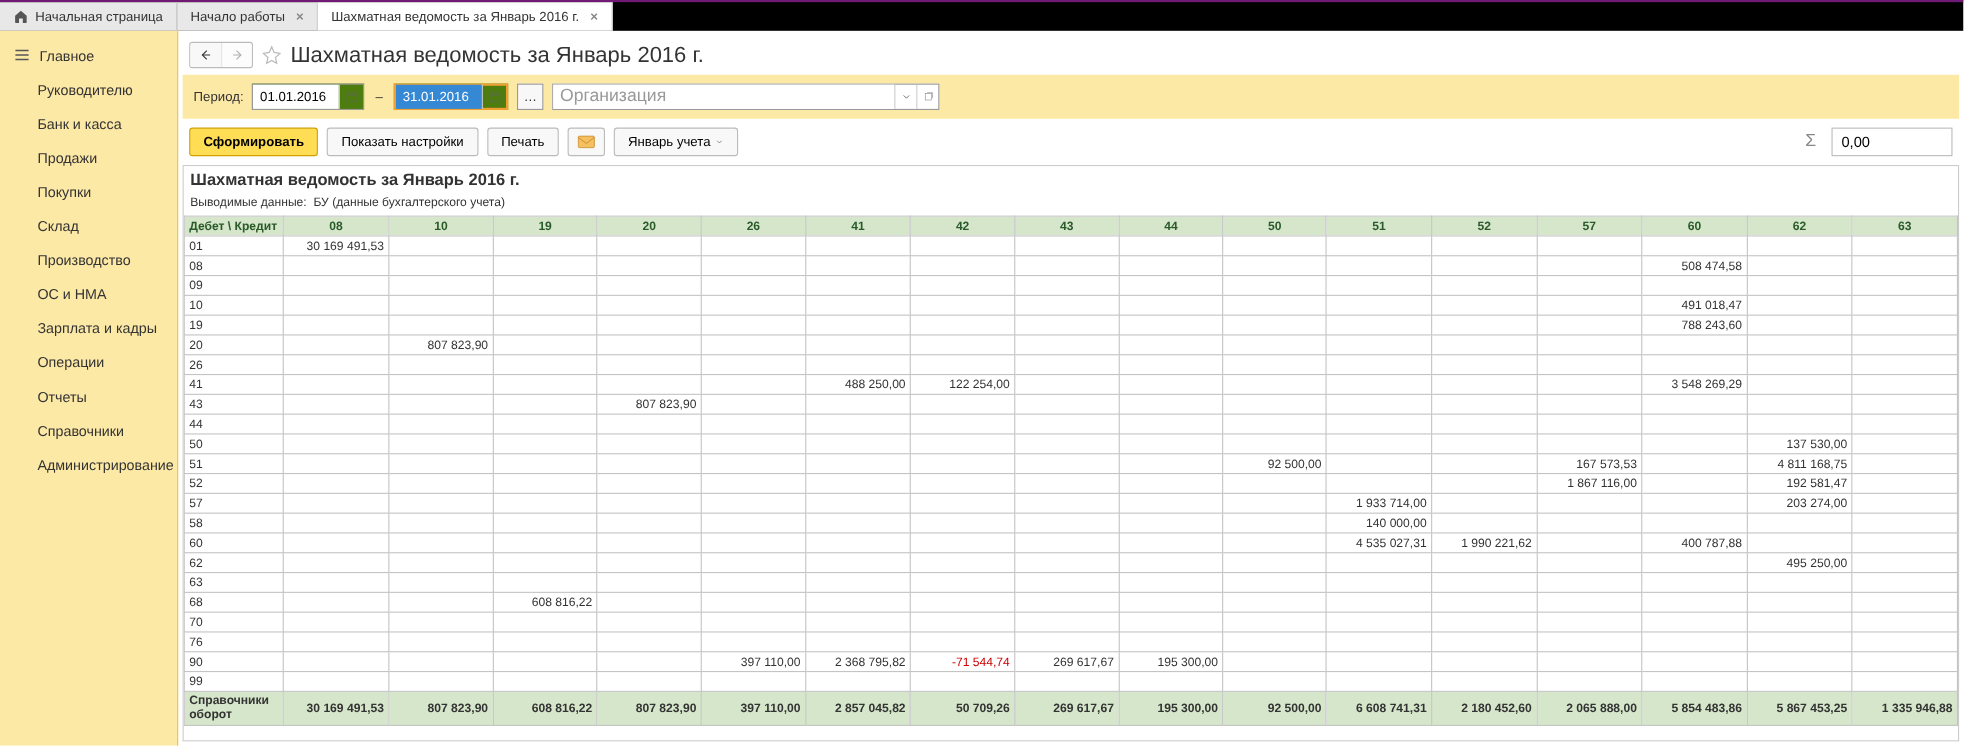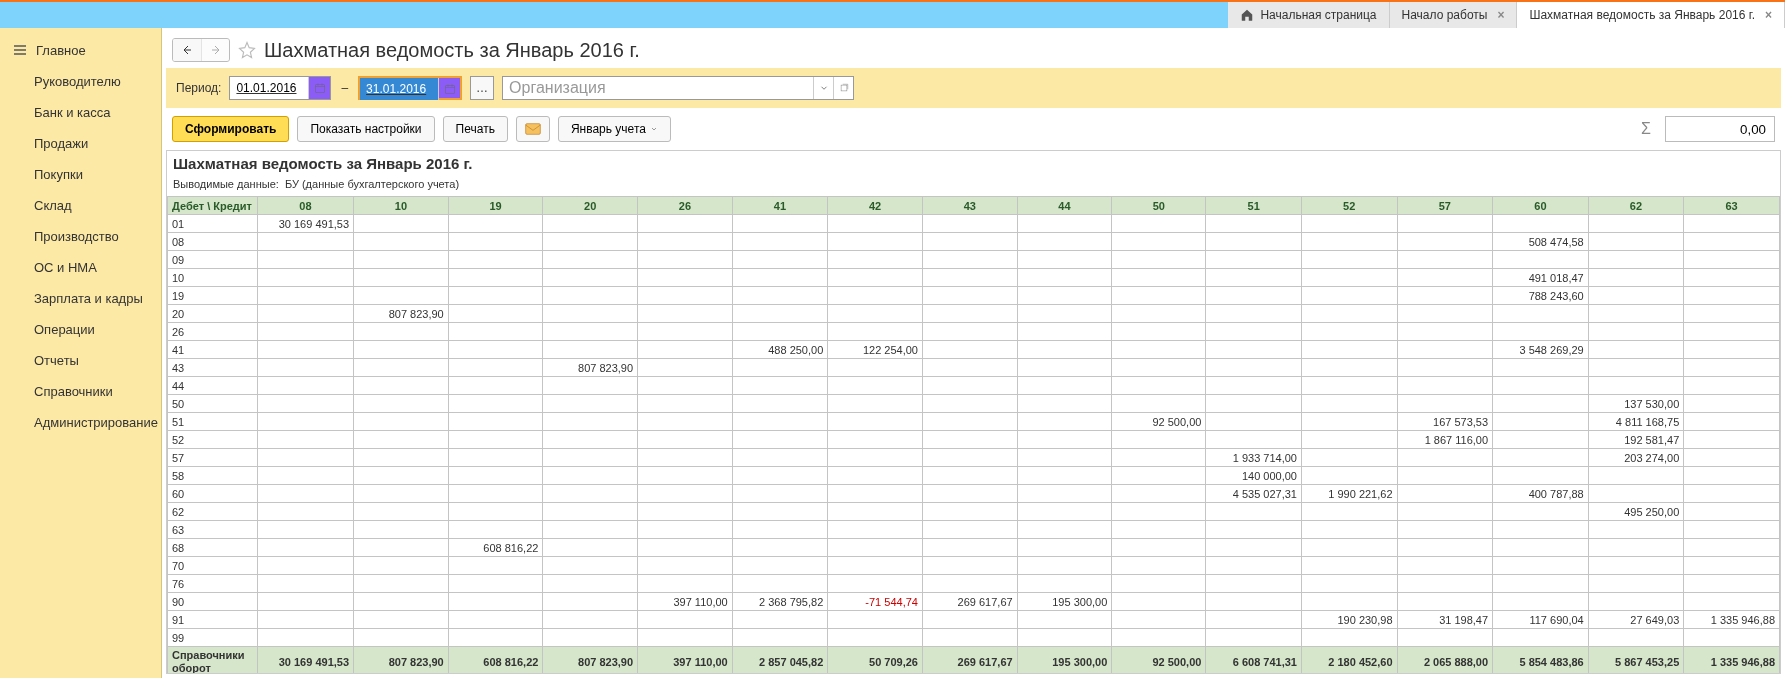--- a/index.html
+++ b/index.html
@@ -1,21 +1,21 @@
 <!DOCTYPE html>
 <html><head>
 <meta charset="utf-8">
 <style>
 * { box-sizing: border-box; margin: 0; padding: 0; }
 body { font-family: Arial, sans-serif; font-size: 12px; color: #333; background: #fff; overflow: hidden; }
 
 .app { display: flex; flex-direction: column; height: 678px; width: 1785px; }
 
 
-.tabbar { display: flex; align-items: center; background: #7dd3fc; border-top: 2px solid #f97316; height: 28px; justify-content: flex-end; }
+.tabbar { display: flex; align-items: center; background: #000000; border-top: 2px solid #701a75; height: 28px; }
 .tab { display: flex; align-items: center; padding: 0 12px; height: 100%; border-right: 1px solid #ccc; background: #e8e8e8; cursor: pointer; gap: 6px; }
 .tab.active { background: #fff; }
 .tab .home-icon svg { width: 14px; height: 14px; }
 .tab .close-x { color: #888; font-weight: bold; margin-left: 4px; }
 
 
 .main { display: flex; flex: 1; min-height: 0; }
 
 
 .sidebar { width: 162px; background: #fde9a6; border-right: 1px solid #d4c77a; display: flex; flex-direction: column; padding-top: 6px; }
@@ -31,40 +31,40 @@
 .nav-btns { display: flex; gap: 0; border: 1px solid #bbb; border-radius: 3px; overflow: hidden; }
 .nav-btn { width: 28px; height: 22px; display: flex; align-items: center; justify-content: center; background: #f8f8f8; cursor: pointer; }
 .nav-btn + .nav-btn { border-left: 1px solid #bbb; }
 .nav-btn.disabled { opacity: 0.4; cursor: default; }
 .star-icon svg { width: 18px; height: 18px; stroke: #bbb; fill: none; }
 .page-title { font-size: 20px; font-weight: normal; }
 
 
 .filter-bar { background: #fde9a6; padding: 8px 10px; display: flex; align-items: center; gap: 8px; margin: 0 4px; }
 .filter-label { font-size: 12px; }
-.date-input { display: flex; border: 1px solid #999; background: #8b5cf6; height: 24px; text-decoration: underline; }
+.date-input { display: flex; align-items: center; border: 1px solid #999; background: #4d7c0f; height: 24px; }
 .date-input input { border: none; padding: 0 6px; width: 78px; font-size: 12px; outline: none; height: 22px; }
 .date-input .cal-btn { width: 22px; height: 22px; border-left: 1px solid #ccc; display: flex; align-items: center; justify-content: center; cursor: pointer; }
 .date-input.highlighted { border: 2px solid #f0a030; }
 .date-input.highlighted input { background: #3588d4; color: #fff; }
 .dash { margin: 0 2px; }
 .ellipsis-btn { width: 24px; height: 24px; border: 1px solid #999; background: #f8f8f8; display: flex; align-items: center; justify-content: center; cursor: pointer; }
 .org-input { display: flex; border: 1px solid #999; background: #fff; height: 24px; }
 .org-input input { border: none; padding: 0 6px; width: 310px; font-size: 16px; outline: none; }
 .org-input input::placeholder { color: #999; }
 .org-input .dd-btn { width: 20px; border-left: 1px solid #ccc; display: flex; align-items: center; justify-content: center; cursor: pointer; }
 
 
 .toolbar { display: flex; align-items: center; gap: 8px; padding: 8px 10px; }
 .btn { border: 1px solid #bbb; background: #f8f8f8; padding: 4px 12px; height: 26px; cursor: pointer; font-size: 12px; border-radius: 3px; display: flex; align-items: center; gap: 4px; }
 .btn.primary { background: #ffdd55; border-color: #d4a000; font-weight: bold; }
 .btn.icon-only { padding: 4px 8px; }
 .toolbar-spacer { flex: 1; }
 .sum-icon { font-size: 16px; color: #888; margin-right: 6px; }
-.sum-field { border: 1px solid #bbb; padding: 4px 8px; width: 110px; text-align: right; height: 26px; }
+.sum-field { border: 1px solid #bbb; padding: 4px 8px; width: 110px; height: 26px; }
 
 
 .report { flex: 1; overflow: auto; border: 1px solid #ccc; margin: 0 4px 4px 4px; }
 .report-title { font-size: 15px; font-weight: bold; padding: 4px 6px; }
 .report-sub { font-size: 11px; padding: 2px 6px 6px 6px; }
 .grid { border-collapse: collapse; table-layout: fixed; }
 .grid th, .grid td { border: 1px solid #c4c4c4; font-size: 11px; height: 18px; padding: 0 4px; white-space: nowrap; overflow: hidden; }
 .grid th { background: #d5e6ca; color: #2a5a2a; font-weight: bold; text-align: center; }
 .grid .rowhdr { text-align: left; width: 90px; }
 .grid td.num { text-align: right; }
@@ -654,39 +654,20 @@
                 <td class="num">195 300,00</td>
                 <td class="num"></td>
                 <td class="num"></td>
                 <td class="num"></td>
                 <td class="num"></td>
                 <td class="num"></td>
                 <td class="num"></td>
                 <td class="num"></td>
               </tr>
               <tr>
-                <td class="rowhdr">91</td>
-                <td class="num"></td>
-                <td class="num"></td>
-                <td class="num"></td>
-                <td class="num"></td>
-                <td class="num"></td>
-                <td class="num"></td>
-                <td class="num"></td>
-                <td class="num"></td>
-                <td class="num"></td>
-                <td class="num"></td>
-                <td class="num"></td>
-                <td class="num">190 230,98</td>
-                <td class="num">31 198,47</td>
-                <td class="num">117 690,04</td>
-                <td class="num">27 649,03</td>
-                <td class="num">1 335 946,88</td>
-              </tr>
-              <tr>
                 <td class="rowhdr">99</td>
                 <td class="num"></td>
                 <td class="num"></td>
                 <td class="num"></td>
                 <td class="num"></td>
                 <td class="num"></td>
                 <td class="num"></td>
                 <td class="num"></td>
                 <td class="num"></td>
                 <td class="num"></td>

